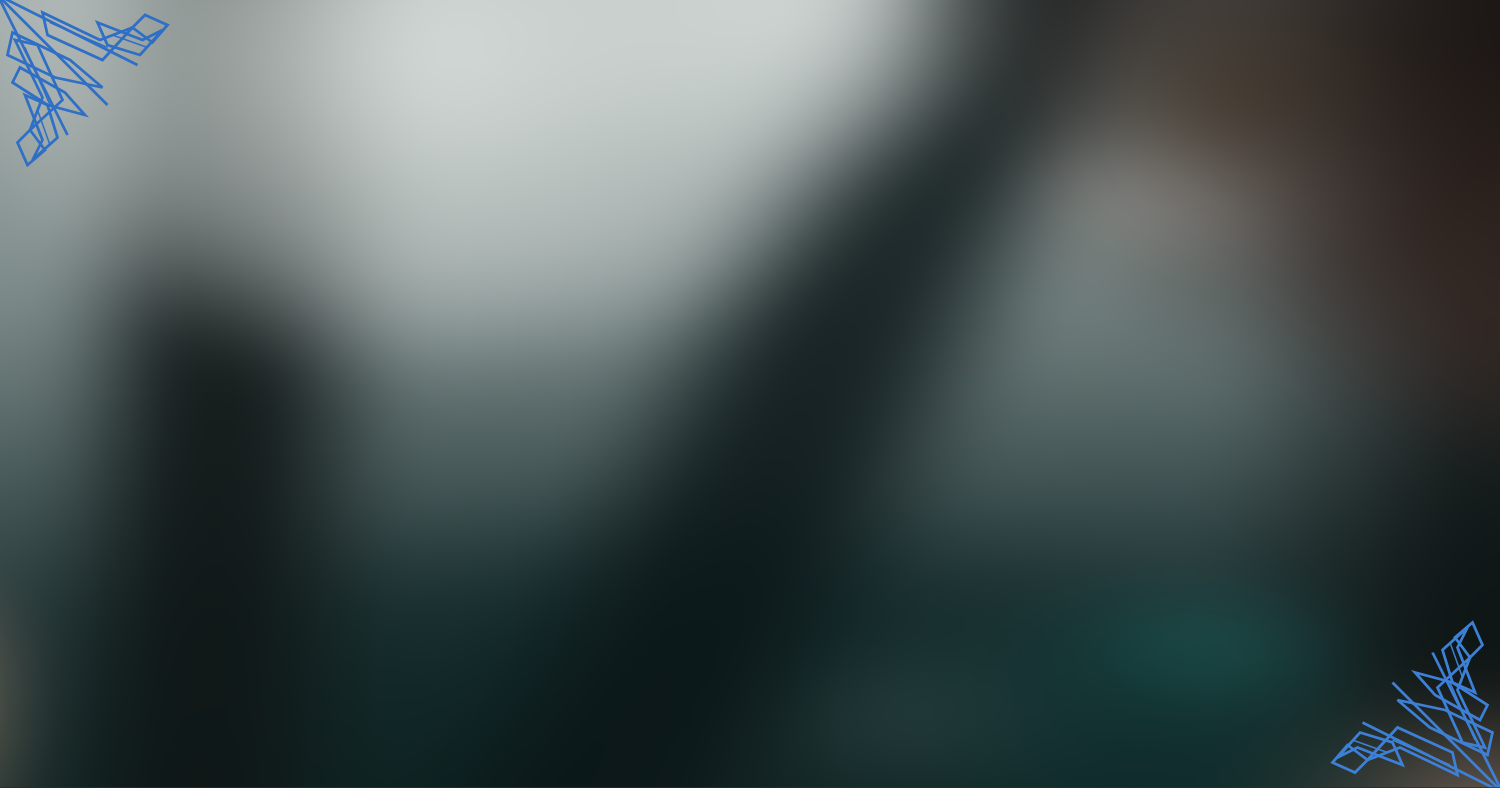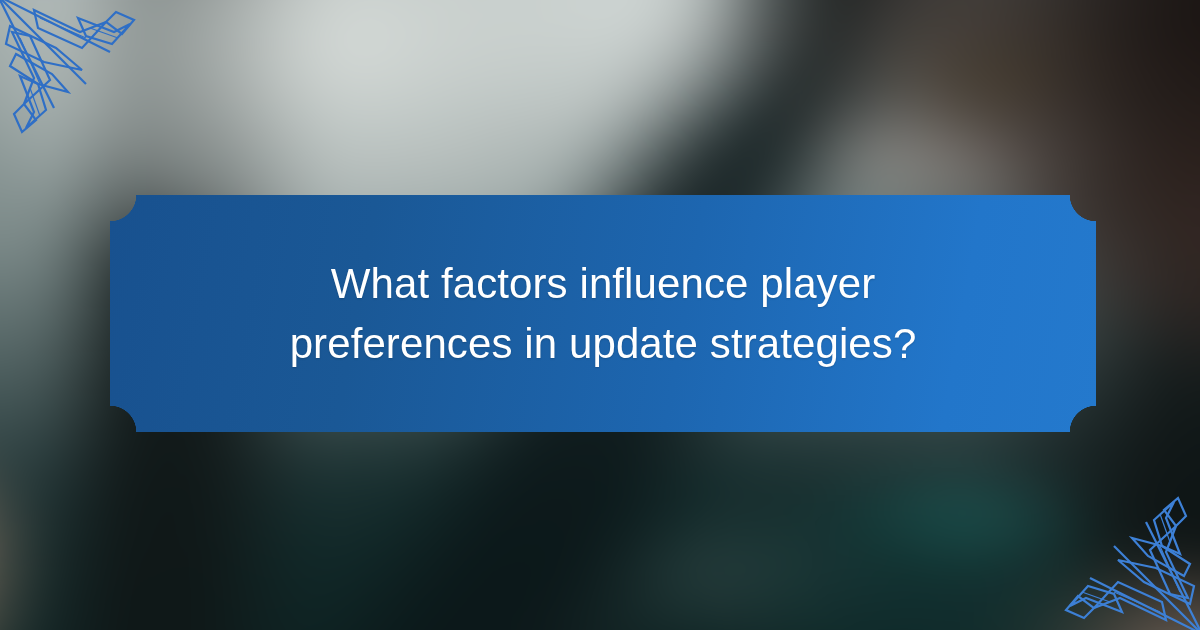--- a/index.html
+++ b/index.html
@@ -166,17 +166,14 @@
       <path d="M18 40 L40 86 L30 112 L56 88 L36 44 Z"></path>
       <path d="M26 84 L40 120 L32 136 L52 118 L44 92 Z"></path>
       <path d="M30 112 L20 122 L28 140 L42 128 Z"></path>
       <path d="M46 26 L92 46" stroke-width="1.2"></path>
       <path d="M26 46 L46 92" stroke-width="1.2"></path>
       <path d="M96 36 L124 46" stroke-width="1.2"></path>
       <path d="M36 96 L46 124" stroke-width="1.2"></path>
     </g>
   </svg>
 
-  <div class="banner">
-    <h1 class="banner-title">What factors influence player preferences in update strategies?</h1>
-  </div>
 
 </div>
 
 </body></html>

